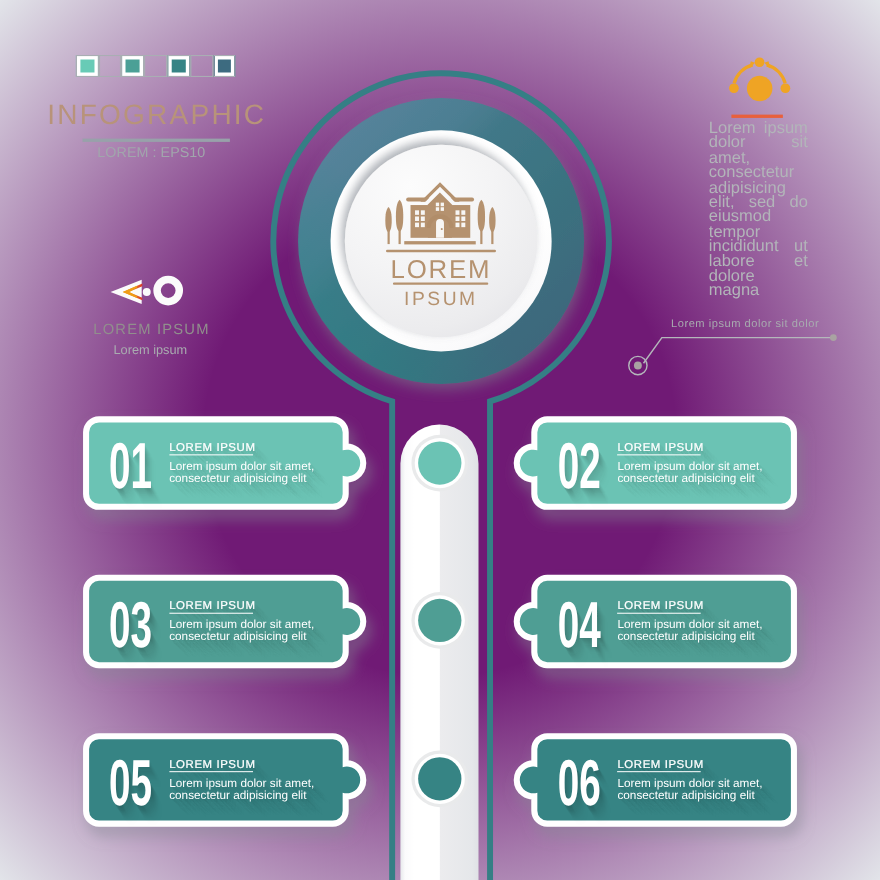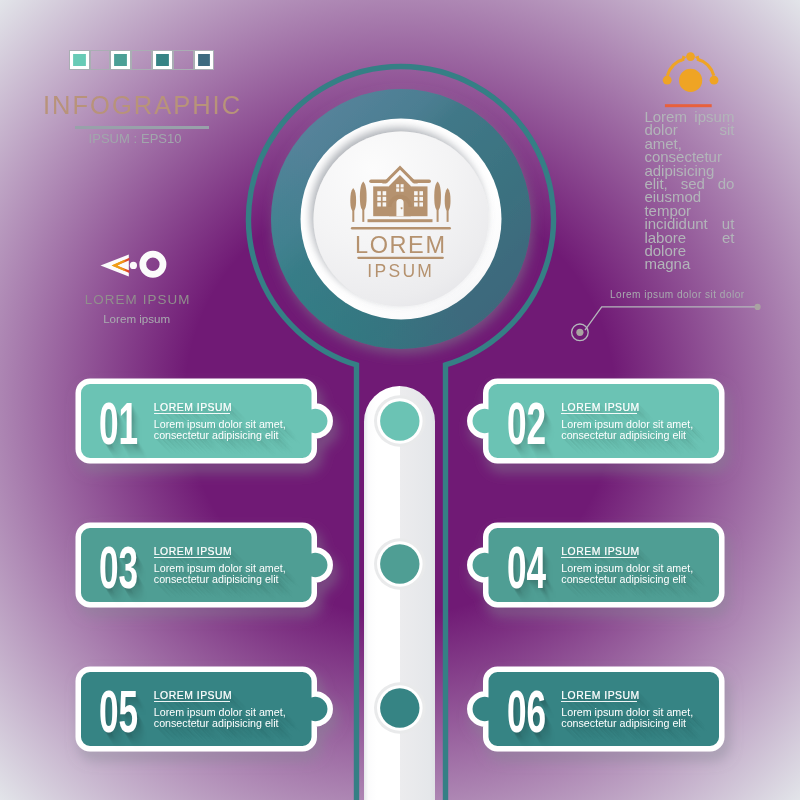--- a/index.html
+++ b/index.html
@@ -254,21 +254,21 @@
       <div class="sw empty"></div>
       <div class="sw filled" style="background: rgb(75, 160, 150);"></div>
       <div class="sw empty"></div>
       <div class="sw filled" style="background: rgb(54, 132, 133);"></div>
       <div class="sw empty"></div>
       <div class="sw filled" style="background: rgb(61, 107, 128);"></div>
     </div>
 
   <div class="abs" id="infographic-title">INFOGRAPHIC</div>
   <div class="abs" id="title-rule"></div>
-  <div class="abs" id="subtitle">IPSUM : EPS10</div>
+  <div class="abs" id="subtitle">LOREM : EPS10</div>
 
   <div class="abs" id="left-icon-label">LOREM IPSUM</div>
   <div class="abs" id="left-icon-sub">Lorem ipsum</div>
 
   <div class="abs" id="right-text">Lorem ipsum dolor sit amet, consectetur adipisicing elit, sed do eiusmod tempor incididunt ut labore et dolore magna</div>
 
   <div class="abs" id="callout-label">Lorem ipsum dolor sit dolor</div>
 
   <div id="logo-line1">LOREM</div>
   <div id="logo-line2">IPSUM</div>

